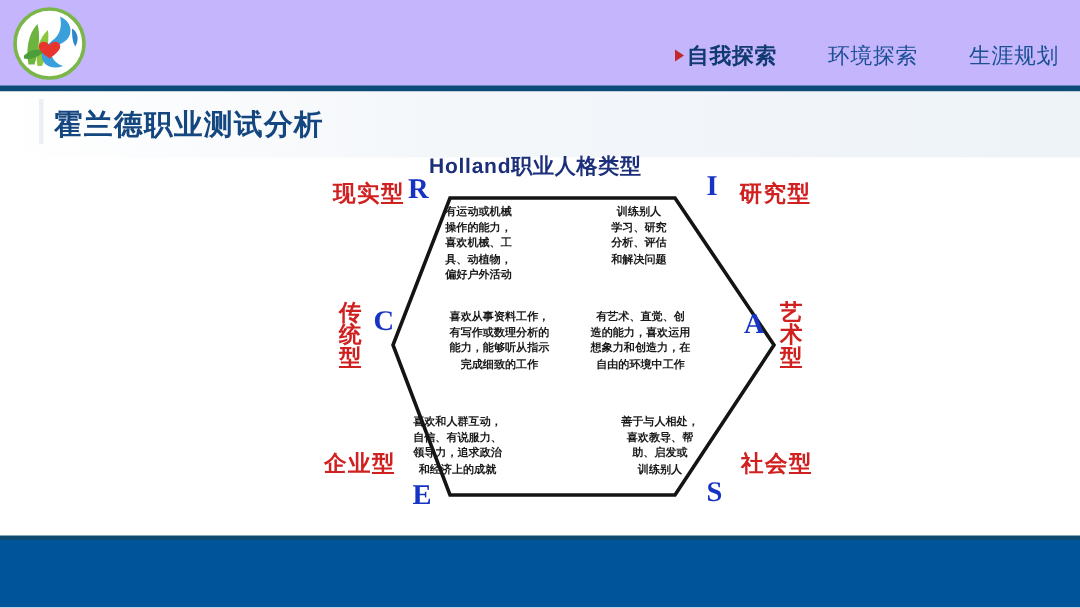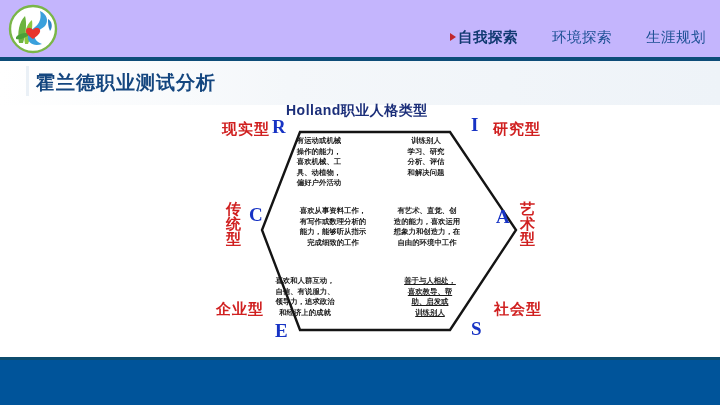--- a/index.html
+++ b/index.html
@@ -100,21 +100,21 @@
     font-size:7.4px;line-height:10.5px;color:#1a1a1a;
     font-family:"Liberation Serif","DejaVu Serif",serif;
     text-align:center;white-space:pre-line;
     font-weight:bold;
   }
   .d-R{left:48px;top:32px;width:86px;}
   .d-I{left:158px;top:32px;width:80px;}
   .d-C{left:36px;top:102px;width:98px;margin-left:20px;}
   .d-A{left:148px;top:102px;width:102px;}
   .d-E{left:28px;top:172px;width:98px;}
-  .d-S{left:162px;top:172px;width:80px;text-decoration:underline;}
+  .d-S{left:172px;top:172px;width:80px;}
 
   
   .watermark{
     position:absolute;left:528px;top:333px;
     display:flex;align-items:flex-start;gap:4px;
     opacity:.30;
     margin-top:28px;
   }
   .wm-text{font-size:9px;color:#9aa0a6;white-space:nowrap;}
 

